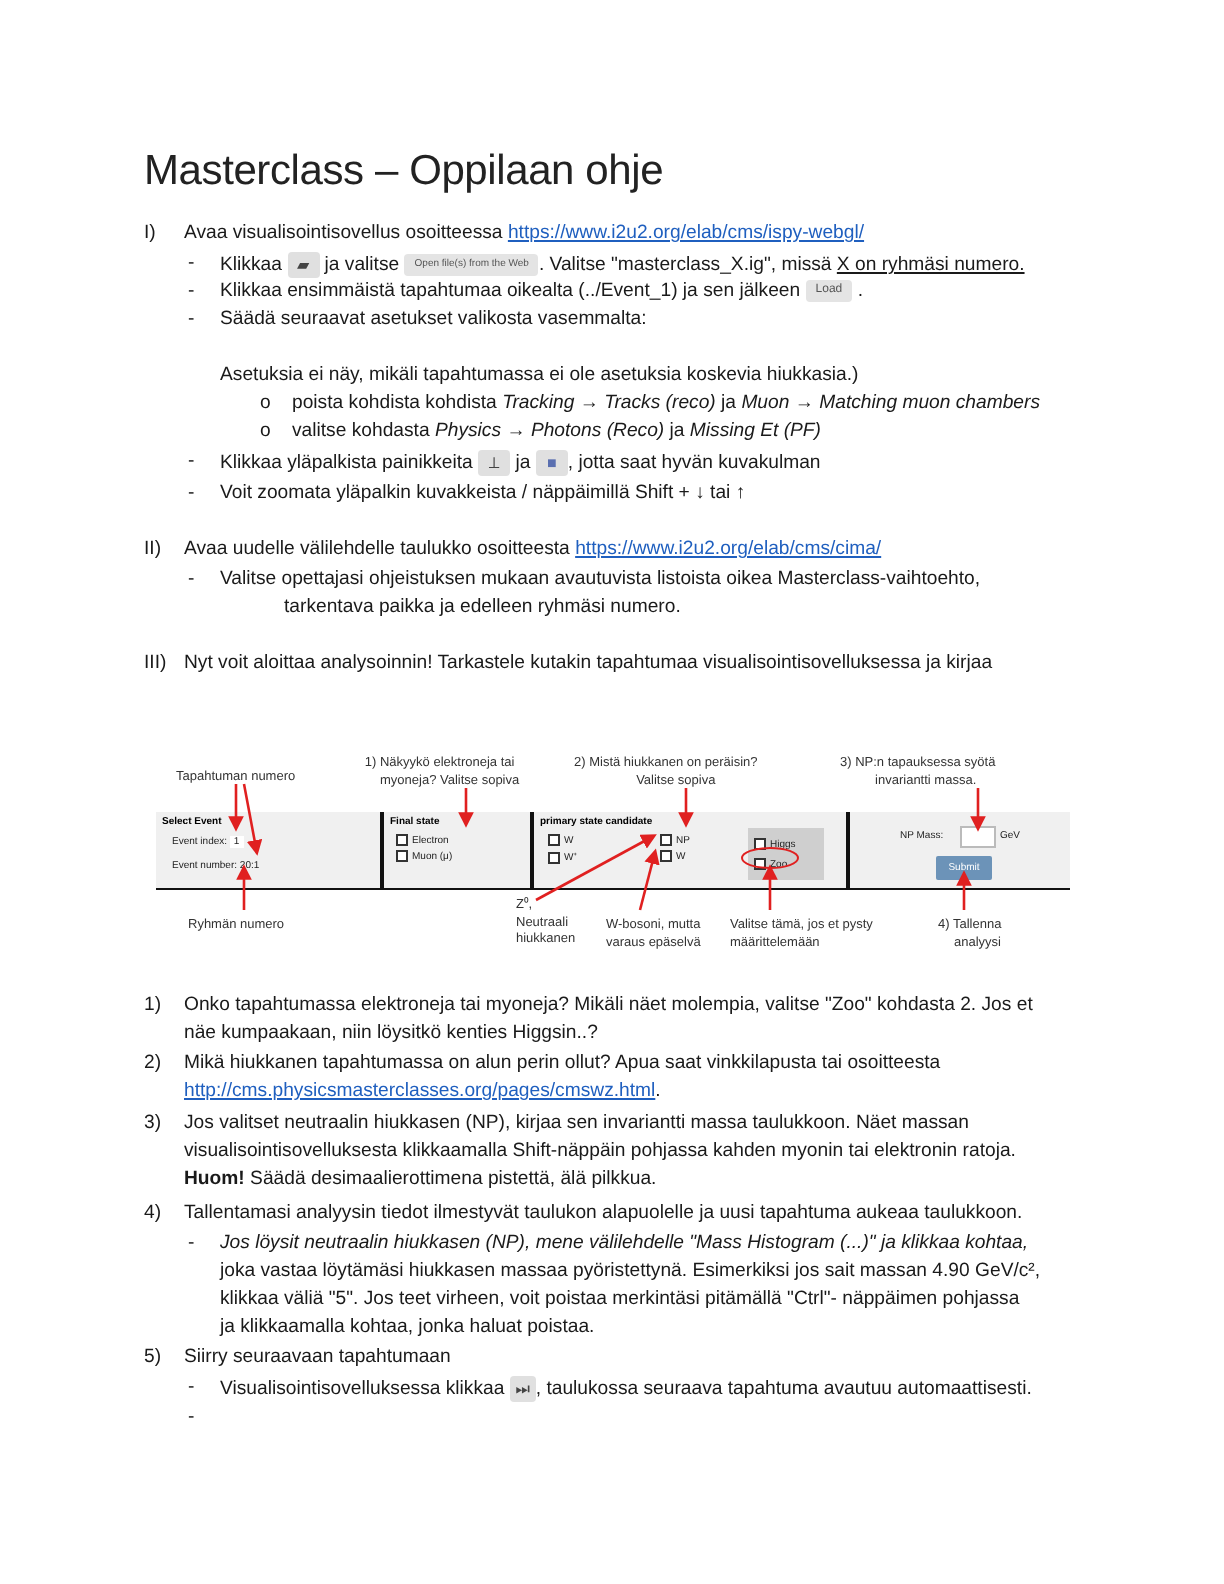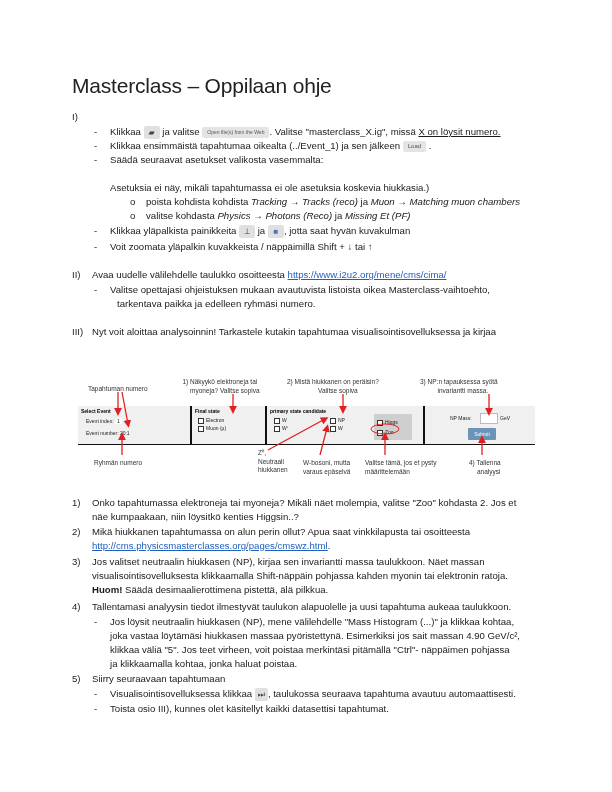--- a/index.html
+++ b/index.html
@@ -30,27 +30,30 @@
   svg.arrows { position: absolute; left: 0; top: 0; width: 612px; height: 792px; pointer-events: none; }
 </style>
 </head>
 <body>
 
 <div class="page">
 
   <div class="title">Masterclass – Oppilaan ohje</div>
 
   <div class="num" style="left:72px; top:111px;">I)</div>
+  <div class="line" style="left:92px; top:111px;">
+    <span>Avaa visualisointisovellus osoitteessa </span><a class="link">https://www.i2u2.org/elab/cms/ispy-webgl/</a>
+  </div>
 
   <div class="num" style="left:94px; top:126px;">-</div>
   <div class="line" style="left:110px; top:126px;">
     <span>Klikkaa</span>
     <span class="icon-chip">▰</span>
     <span>ja valitse</span>
-    <span class="btn-chip">Open file(s) from the Web</span><span>. Valitse "masterclass_X.ig", missä </span><span class="u">X on löysit numero.</span>
+    <span class="btn-chip">Open file(s) from the Web</span><span>. Valitse "masterclass_X.ig", missä </span><span class="u">X on ryhmäsi numero.</span>
   </div>
 
   <div class="num" style="left:94px; top:140px;">-</div>
   <div class="line" style="left:110px; top:140px;">
     <span>Klikkaa ensimmäistä tapahtumaa oikealta (../Event_1) ja sen jälkeen</span>
     <span class="btn-chip" style="font-size:6px;">Load</span>
     <span>.</span>
   </div>
 
   <div class="num" style="left:94px; top:154px;">-</div>
@@ -72,25 +75,25 @@
     <span class="icon-chip">⟂</span>
     <span>ja</span>
     <span class="icon-chip" style="color:#5a6fb0;">■</span><span>, jotta saat hyvän kuvakulman</span>
   </div>
 
   <div class="num" style="left:94px; top:241px;">-</div>
   <div class="line" style="left:110px; top:241px;">Voit zoomata yläpalkin kuvakkeista / näppäimillä Shift + ↓ tai ↑</div>
 
   <div class="num" style="left:72px; top:269px;">II)</div>
   <div class="line" style="left:92px; top:269px;">
-    <span>Avaa uudelle välilehdelle taulukko osoitteesta </span><a class="link">https://www.i2u2.org/mene/cms/cima/</a>
+    <span>Avaa uudelle välilehdelle taulukko osoitteesta </span><a class="link">https://www.i2u2.org/elab/cms/cima/</a>
   </div>
   <div class="num" style="left:94px; top:284px;">-</div>
   <div class="line" style="left:110px; top:284px;">Valitse opettajasi ohjeistuksen mukaan avautuvista listoista oikea Masterclass-vaihtoehto,</div>
-  <div class="line" style="left:100px; top:298px;padding-left:17px;">tarkentava paikka ja edelleen ryhmäsi numero.</div>
+  <div class="line" style="left:125px; top:298px;padding-left:17px;">tarkentava paikka ja edelleen ryhmäsi numero.</div>
 
   <div class="num" style="left:72px; top:326px;">III)</div>
   <div class="line" style="left:92px; top:326px;">Nyt voit aloittaa analysoinnin! Tarkastele kutakin tapahtumaa visualisointisovelluksessa ja kirjaa</div>
 
   <div class="ann" style="left:88px; top:385px;">Tapahtuman numero</div>
   <div class="ann c" style="left:180px; top:378px;">
     <div>1) Näkyykö elektroneja tai</div>
     <div style="padding-left:10px;">myoneja? Valitse sopiva</div>
   </div>
   <div class="ann c" style="left:287px; top:378px;">
@@ -176,27 +179,26 @@
   <div class="line" style="left:92px; top:540px;"><a class="link">http://cms.physicsmasterclasses.org/pages/cmswz.html</a><span>.</span></div>
 
   <div class="num" style="left:72px; top:556px;">3)</div>
   <div class="line" style="left:92px; top:556px;">Jos valitset neutraalin hiukkasen (NP), kirjaa sen invariantti massa taulukkoon. Näet massan</div>
   <div class="line" style="left:92px; top:570px;">visualisointisovelluksesta klikkaamalla Shift-näppäin pohjassa kahden myonin tai elektronin ratoja.</div>
   <div class="line" style="left:92px; top:584px;"><b>Huom!</b><span> Säädä desimaalierottimena pistettä, älä pilkkua.</span></div>
 
   <div class="num" style="left:72px; top:601px;">4)</div>
   <div class="line" style="left:92px; top:601px;">Tallentamasi analyysin tiedot ilmestyvät taulukon alapuolelle ja uusi tapahtuma aukeaa taulukkoon.</div>
   <div class="num" style="left:94px; top:616px;">-</div>
-  <div class="line" style="left:110px; top:616px;">Jos löysit neutraalin hiukkasen (NP), mene välilehdelle "Mass Histogram (...)" ja klikkaa kohtaa,</div>
+  <div class="line" style="left:110px; top:616px;font-style:italic;">Jos löysit neutraalin hiukkasen (NP), mene välilehdelle "Mass Histogram (...)" ja klikkaa kohtaa,</div>
   <div class="line" style="left:110px; top:630px;">joka vastaa löytämäsi hiukkasen massaa pyöristettynä. Esimerkiksi jos sait massan 4.90 GeV/c²,</div>
   <div class="line" style="left:110px; top:644px;">klikkaa väliä "5". Jos teet virheen, voit poistaa merkintäsi pitämällä "Ctrl"- näppäimen pohjassa</div>
   <div class="line" style="left:110px; top:658px;">ja klikkaamalla kohtaa, jonka haluat poistaa.</div>
 
   <div class="num" style="left:72px; top:673px;">5)</div>
   <div class="line" style="left:92px; top:673px;">Siirry seuraavaan tapahtumaan</div>
   <div class="num" style="left:94px; top:688px;">-</div>
   <div class="line" style="left:110px; top:688px;">
     <span>Visualisointisovelluksessa klikkaa</span>
     <span class="icon-chip" style="width:13px;">⏭</span><span>, taulukossa seuraava tapahtuma avautuu automaattisesti.</span>
   </div>
   <div class="num" style="left:94px; top:703px;">-</div>
-  <div class="line" style="left:110px; top:703px;">Toista osio III), kunnes olet käsitellyt kaikki datasettisi tapahtumat.</div>
 </div>
 
 </body></html>

